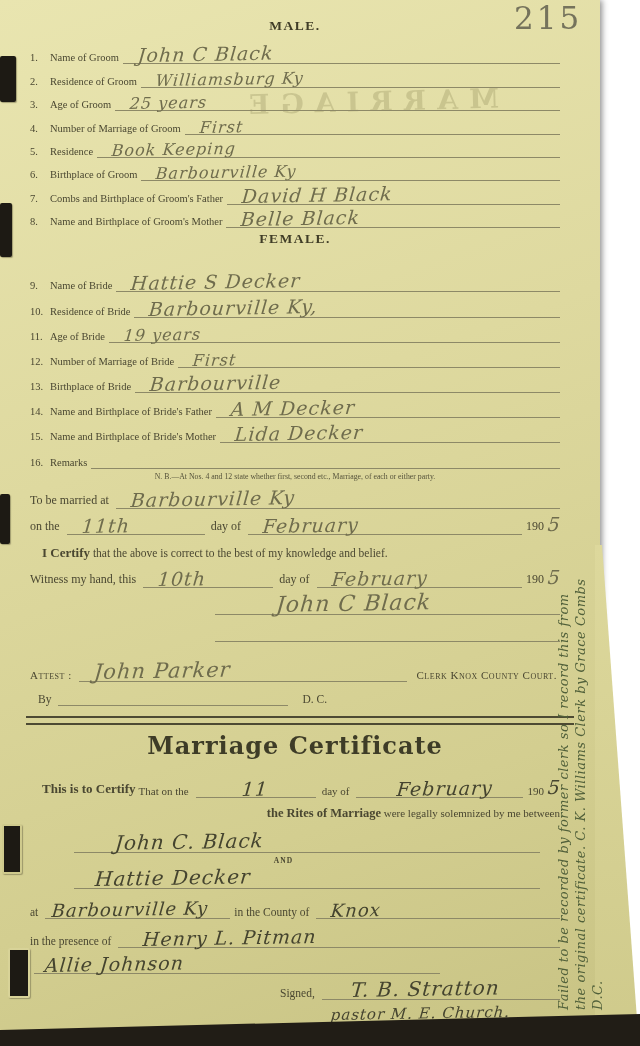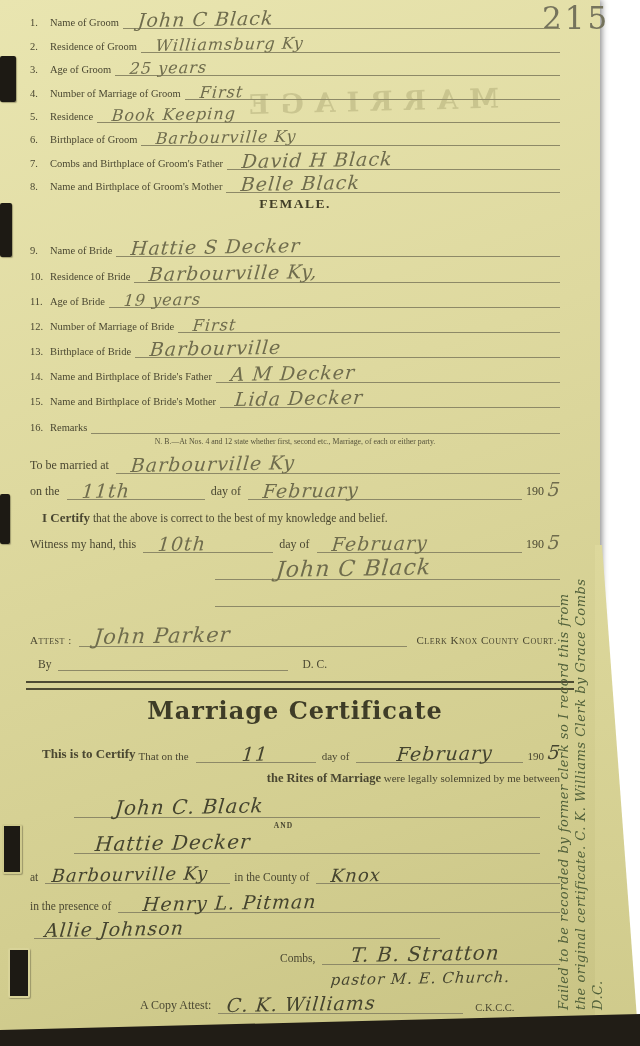--- a/index.html
+++ b/index.html
@@ -28,21 +28,21 @@
   }
   
   .bmark{position:absolute;background:#1d1a14;border-radius:2px;box-shadow:1px 1px 1px rgba(120,115,80,.6);}
   .bm1{left:0;top:56px;width:16px;height:46px;}
   .bm2{left:0;top:203px;width:12px;height:54px;}
   .bm3{left:0;top:494px;width:10px;height:50px;}
   .bm4{left:2px;top:824px;width:16px;height:46px;border:2px solid #cfca8d;}
   .bm5{left:8px;top:948px;width:18px;height:46px;border:2px solid #d8d398;}
   
   .pageno{
-    position:absolute;top:0px;left:542px;font-size:31px;color:#75735c;
+    position:absolute;top:0px;left:514px;font-size:31px;color:#75735c;
     letter-spacing:3px;font-family:"DejaVu Serif",serif;
   }
   .ghost{
     position:absolute;top:86px;left:238px;font-size:27px;font-weight:bold;
     letter-spacing:11px;color:#8f8a58;opacity:.30;transform:scaleX(-1) rotate(1.5deg);
     font-family:"DejaVu Serif",serif;white-space:nowrap;
   }
   .sect-head{
     text-align:center;font-weight:bold;font-size:13.5px;letter-spacing:1.5px;
     color:#403d27;margin:0;padding:0;
@@ -92,20 +92,21 @@
   }
 </style>
 </head>
 <body>
 
 <div class="page">
 
   <div class="pageno">215</div>
   <div class="ghost">MARRIAGE</div>
 
+  <div class="sect-head head-male">MALE.</div>
 
   <div class="row">
     <span class="fnum">1.</span>
     <span class="flabel">Name of Groom</span>
     <span class="fline">
         <span class="hw hw-lg">John C Black</span>
       </span>
   </div>
   <div class="row">
     <span class="fnum">2.</span>
@@ -327,21 +328,21 @@
         <span class="hw hw-ink" style="font-size:19px;left:24px">Henry L. Pitman</span>
       </span>
   </div>
   <div class="row" style="height:26px;margin-right:120px">
     <span class="fline">
         <span class="hw hw-ink" style="font-size:19px;left:10px">Allie Johnson</span>
       </span>
   </div>
 
   <div class="row" style="height:26px;margin-left:250px">
-    <span class="plabel" style="font-size:11.5px">Combs,</span>
+    <span class="plabel" style="font-size:11.5px">Signed,</span>
     <span class="fline">
         <span class="hw hw-ink" style="font-size:20px;left:28px">T. B. Stratton</span>
       </span>
   </div>
 
   <div class="row" style="height:22px">
     <span class="hw hw-ink" style="font-size:15px;left:300px;bottom:-2px">pastor M. E. Church.</span>
   </div>
 
   <div class="row" style="height:27px;margin-left:110px">

